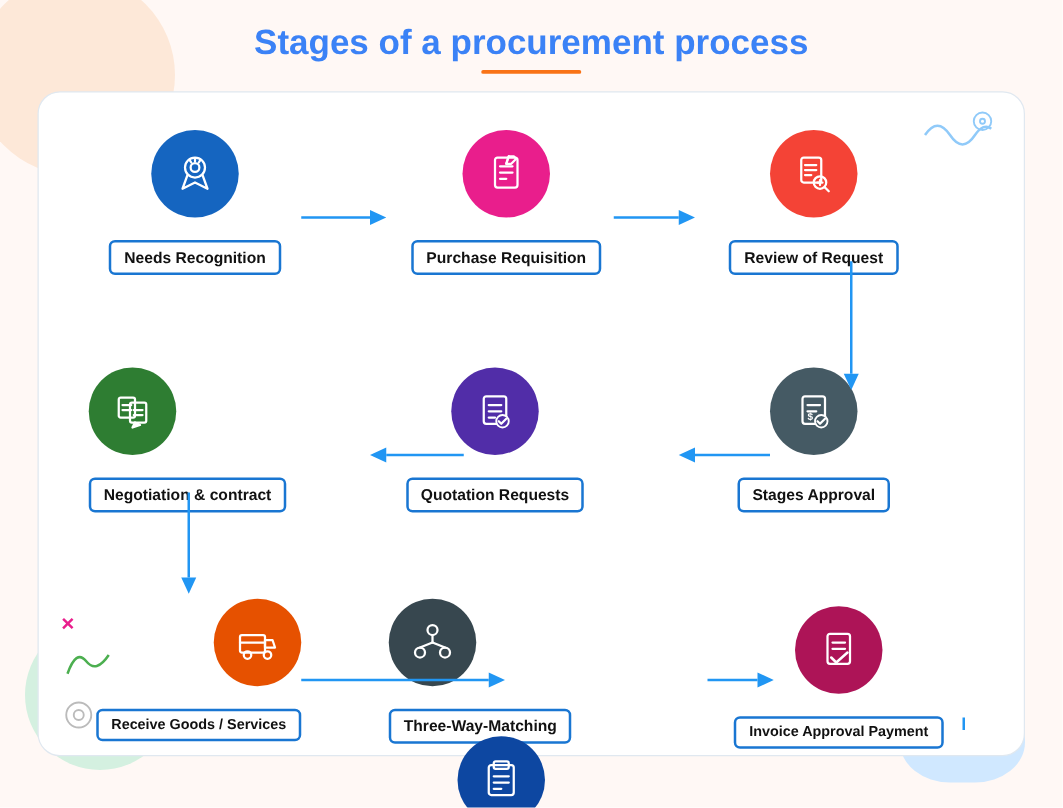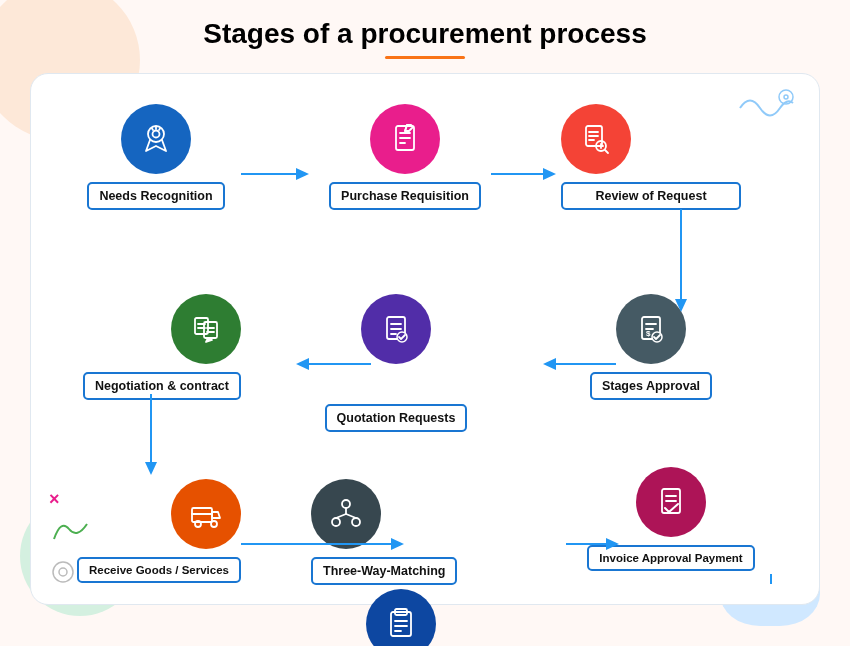--- a/index.html
+++ b/index.html
@@ -37,21 +37,21 @@
       bottom: 20px; right: 30px;
       width: 100px; height: 80px;
       background: #d0e8ff;
       border-radius: 40%;
       z-index: 0;
     }
 
     .page-title {
       font-size: 28px;
       font-weight: 900;
-      color: #000000;
+      color: #3b82f6;
       margin-top: 18px;
       margin-bottom: 6px;
       z-index: 1;
     }
     .title-underline {
       width: 80px;
       height: 3px;
       background: #f97316;
       border-radius: 2px;
       margin-bottom: 14px;
@@ -108,21 +108,21 @@
 
     .node-label {
       font-size: 12.5px;
       font-weight: 700;
       color: #111;
       text-align: center;
       border: 2px solid #1976d2;
       border-radius: 5px;
       padding: 5px 10px;
       background: #fff;
-      margin-top: 2px;
+      margin-top: 12px;
       white-space: nowrap;
     }
   </style>
 </head>
 <body>
 
 <div class="bg-shape-topleft"></div>
 <div class="bg-shape-bottomleft"></div>
 <div class="bg-shape-bottomright"></div>
 
@@ -197,52 +197,52 @@
           <line x1="13" y1="17" x2="23" y2="17"></line>
           <line x1="13" y1="22" x2="18" y2="22"></line>
 
           <path d="M20,4 L24,4 L26,6 L22,10 L18,10 Z"></path>
           <line x1="20" y1="4" x2="18" y2="10"></line>
         </svg>
       </div>
       <div class="node-label">Purchase Requisition</div>
     </div>
 
-    <div style="position:absolute; left:500px; top:10px; display:flex; flex-direction:column; width:180px;">
+    <div style="position:absolute; left:500px; top:10px; display:flex; flex-direction:column; align-items:center; width:180px;">
       <div class="icon-circle c-red" style="width:70px;height:70px;">
         <svg viewBox="0 0 36 36" width="36" height="36" fill="none" stroke="#fff" stroke-width="1.8">
           <rect x="8" y="5" width="16" height="20" rx="2"></rect>
           <line x1="11" y1="11" x2="20" y2="11"></line>
           <line x1="11" y1="15" x2="20" y2="15"></line>
           <line x1="11" y1="19" x2="16" y2="19"></line>
           <circle cx="23" cy="25" r="5"></circle>
           <line x1="27" y1="29" x2="30" y2="32"></line>
           <line x1="21" y1="25" x2="25" y2="25"></line>
           <line x1="23" y1="23" x2="23" y2="27"></line>
         </svg>
       </div>
       <div class="node-label">Review of Request</div>
     </div>
 
-    <div style="position:absolute; left:10px; top:200px; display:flex; flex-direction:column; align-items:flex-end; width:170px;">
+    <div style="position:absolute; left:10px; top:200px; display:flex; flex-direction:column; align-items:flex-start; width:170px;">
       <div class="icon-circle c-green" style="width:70px;height:70px;">
         <svg viewBox="0 0 36 36" width="36" height="36" fill="none" stroke="#fff" stroke-width="1.8">
           <rect x="7" y="7" width="13" height="16" rx="1.5"></rect>
           <rect x="16" y="11" width="13" height="16" rx="1.5"></rect>
           <line x1="10" y1="13" x2="17" y2="13"></line>
           <line x1="10" y1="17" x2="17" y2="17"></line>
           <line x1="19" y1="17" x2="26" y2="17"></line>
           <line x1="19" y1="21" x2="26" y2="21"></line>
           <path d="M20,27 L18,31 L24,29 Z" fill="#fff"></path>
         </svg>
       </div>
       <div class="node-label">Negotiation &amp; contract</div>
     </div>
 
-    <div style="position:absolute; left:250px; top:200px; display:flex; flex-direction:column; align-items:center; width:170px;gap:32px;">
+    <div style="position:absolute; left:250px; top:200px; display:flex; flex-direction:column; align-items:center; width:170px;">
       <div class="icon-circle" style="width:70px;height:70px;background:#512DA8;">
         <svg viewBox="0 0 36 36" width="36" height="36" fill="none" stroke="#fff" stroke-width="1.8">
           <rect x="9" y="6" width="18" height="22" rx="2"></rect>
           <line x1="13" y1="13" x2="23" y2="13"></line>
           <line x1="13" y1="18" x2="23" y2="18"></line>
           <line x1="13" y1="23" x2="18" y2="23"></line>
 
           <circle cx="24" cy="26" r="5" fill="#512DA8" stroke="#fff" stroke-width="1.5"></circle>
           <polyline points="21,26 23,28 27,24" stroke="#fff" stroke-width="1.8" fill="none"></polyline>
         </svg>
@@ -285,21 +285,21 @@
           <circle cx="8" cy="26" r="4"></circle>
           <circle cx="28" cy="26" r="4"></circle>
           <line x1="18" y1="12" x2="18" y2="18"></line>
           <line x1="18" y1="18" x2="8" y2="22"></line>
           <line x1="18" y1="18" x2="28" y2="22"></line>
         </svg>
       </div>
       <div class="node-label">Three-Way-Matching</div>
     </div>
 
-    <div style="position:absolute; left:510px; top:373px; display:flex; flex-direction:column; align-items:center; width:200px;">
+    <div style="position:absolute; left:510px; top:391px; display:flex; flex-direction:column; align-items:center; width:200px;">
       <div class="icon-circle" style="width:70px;height:70px;background:#AD1457;">
         <svg viewBox="0 0 36 36" width="36" height="36" fill="none" stroke="#fff" stroke-width="1.8">
           <rect x="9" y="5" width="18" height="24" rx="2"></rect>
           <line x1="13" y1="12" x2="23" y2="12"></line>
           <line x1="13" y1="17" x2="23" y2="17"></line>
           <polyline points="12,24 16,28 25,20" stroke="#fff" stroke-width="2" fill="none"></polyline>
         </svg>
       </div>
       <div class="node-label" style="font-size:11.5px;">Invoice Approval Payment</div>
     </div>

